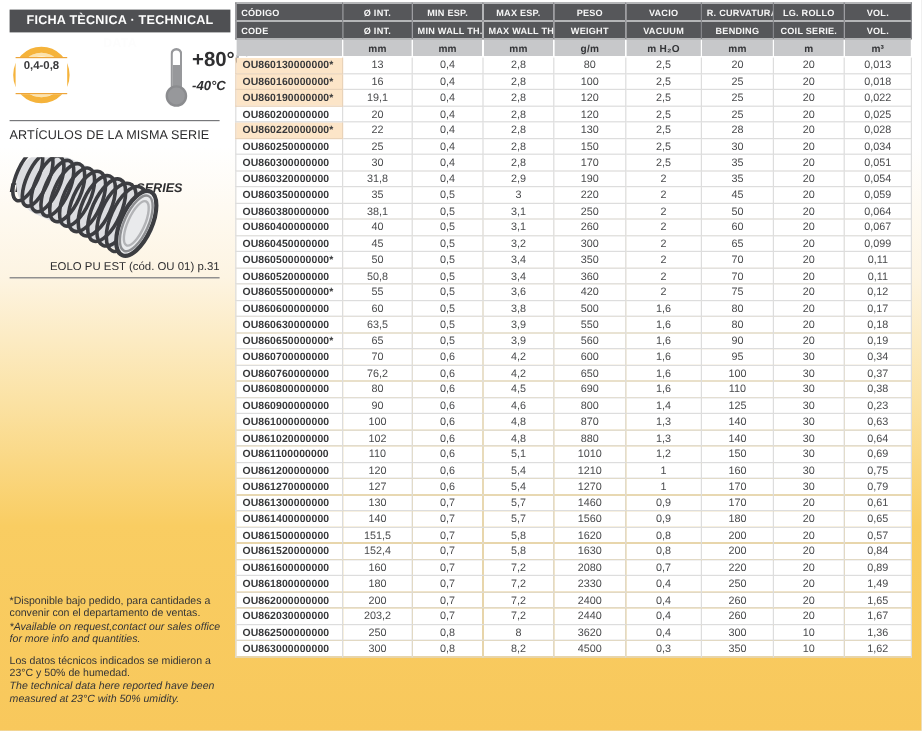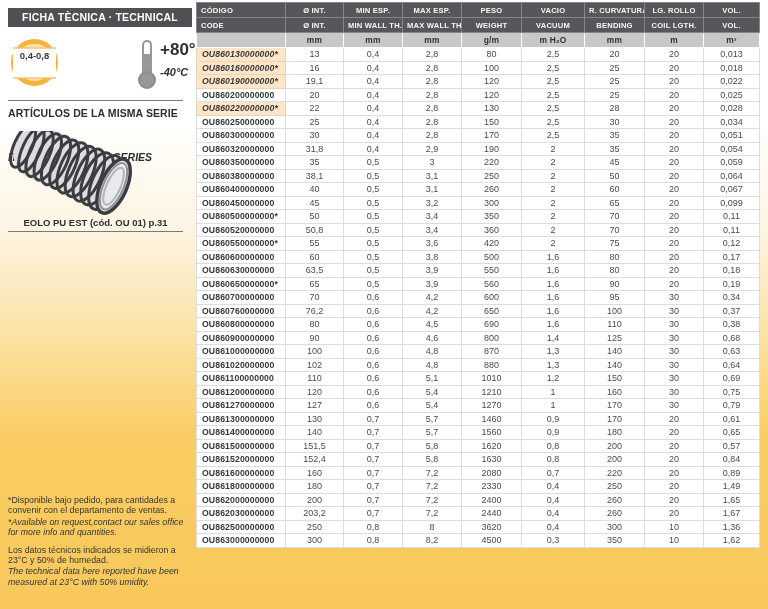--- a/index.html
+++ b/index.html
@@ -31,24 +31,24 @@
     border:2px solid #97989b; border-bottom:none; border-radius:5px 5px 0 0;
     background:linear-gradient(180deg,#ffffff 0%,#ffffff 35%,#97989b 35%,#97989b 100%);
   }
   .thermo-bulb {
     position:absolute; left:0; top:31px; width:18px; height:18px; border-radius:50%;
     background:#97989b; border:2px solid #8b8c8f;
   }
   .temp-max { position:absolute; left:160px; top:40px; font-size:17px; font-weight:bold; color:#2f2f31; }
   .temp-min { position:absolute; left:160px; top:66px; font-size:11px; font-weight:bold; color:#2f2f31;font-style:italic; }
   .divider { position:absolute; left:8px; width:175px; height:1px; background:#77787b; }
-  .series-es { position:absolute; left:8px; top:107px; font-size:10.5px; font-weight:bold; color:#2e2e30; letter-spacing:.1px; }
+  .series-es { position:absolute; left:8px; top:107px; font-size:10.5px; font-weight:normal; color:#2e2e30; letter-spacing:.1px; }
   .series-en { position:absolute; left:8px; top:119px; font-size:10.5px; font-weight:bold; font-style:italic; color:#2e2e30;margin-top:32px; }
   .hose-wrap { position:absolute; left:2px; top:131px; width:188px; height:86px; }
-  .related { position:absolute; left:8px; top:217px; width:175px; text-align:center; font-size:9.5px; font-weight:bold; color:#2e2e30; }
+  .related { position:absolute; left:8px; top:217px; width:175px; text-align:right; font-size:9.5px; font-weight:normal; color:#2e2e30; }
   .footnotes { position:absolute; left:8px; top:495px; width:182px; color:#343436; }
   .footnotes p { font-size:8.8px; line-height:1.18; margin-bottom:1px; }
   .footnotes p.it { font-style:italic; margin-bottom:0; }
   .footnotes p.gap { margin-top:7px; }
   
   .table-wrap { position:absolute; left:196px; top:2px; width:563px; }
   table { border-collapse:collapse; table-layout:fixed; width:563px; }
   thead th {
     background:#56575a; color:#f6f6f6; font-size:7.6px; font-weight:bold;
     border:1px solid #85868a; height:15px; padding:0 4px; text-align:center;
@@ -59,21 +59,21 @@
     background:#c7c8ca; color:#333437; font-size:8.4px; border:1px solid #ffffff;
   }
   tbody td {
     background:#ffffff; border:1px solid #dddddd; font-size:9px; color:#4a4b4d;
     text-align:center; height:13.5px; padding:0; white-space:nowrap; overflow:hidden;
   }
   tbody td.code {
     text-align:left; padding-left:5px; font-weight:bold; color:#37383a; font-size:8.7px;
     letter-spacing:.1px;
   }
-  tbody td.hl { background:#fce5c8; border-color:#e9d3b9;font-style:italic; }
+  tbody td.hl { background:#fce5c8; border-color:#e9d3b9; }
 </style>
 </head>
 <body>
 
 <div id="page">
 
   <div class="title-bar">FICHA TÈCNICA · TECHNICAL DATA</div>
 
   <div class="badge">
     <div class="badge-band">0,4-0,8</div>
@@ -150,21 +150,21 @@
             <th>VOL.</th>
           </tr>
           <tr>
             <th class="first">CODE</th>
             <th>Ø INT.</th>
             <th>MIN WALL TH.</th>
             <th>MAX WALL TH.</th>
             <th>WEIGHT</th>
             <th>VACUUM</th>
             <th>BENDING</th>
-            <th>COIL LGTH.</th>
+            <th>COIL SERIE.</th>
             <th>VOL.</th>
           </tr>
           <tr class="units">
             <th class="first"></th>
             <th>mm</th>
             <th>mm</th>
             <th>mm</th>
             <th>g/m</th>
             <th>m H₂O</th>
             <th>mm</th>
@@ -406,21 +406,21 @@
           </tr>
           <tr>
             <td class="code">OU860900000000</td>
             <td>90</td>
             <td>0,6</td>
             <td>4,6</td>
             <td>800</td>
             <td>1,4</td>
             <td>125</td>
             <td>30</td>
-            <td>0,68</td>
+            <td>0,23</td>
           </tr>
           <tr>
             <td class="code">OU861000000000</td>
             <td>100</td>
             <td>0,6</td>
             <td>4,8</td>
             <td>870</td>
             <td>1,3</td>
             <td>140</td>
             <td>30</td>

